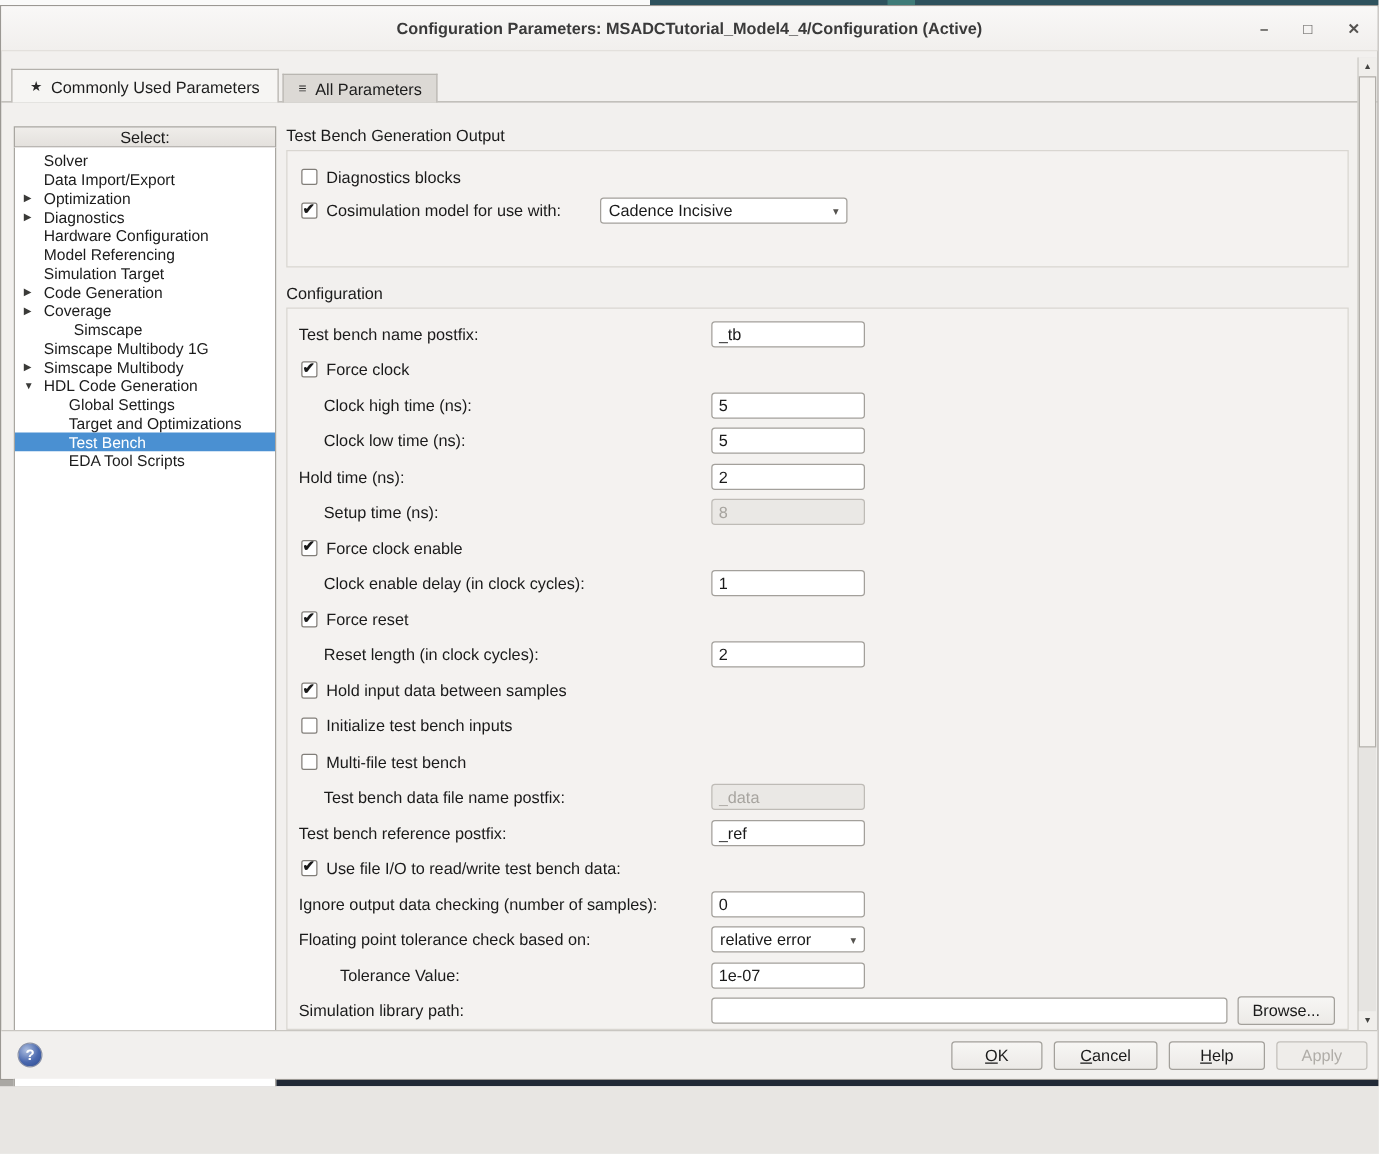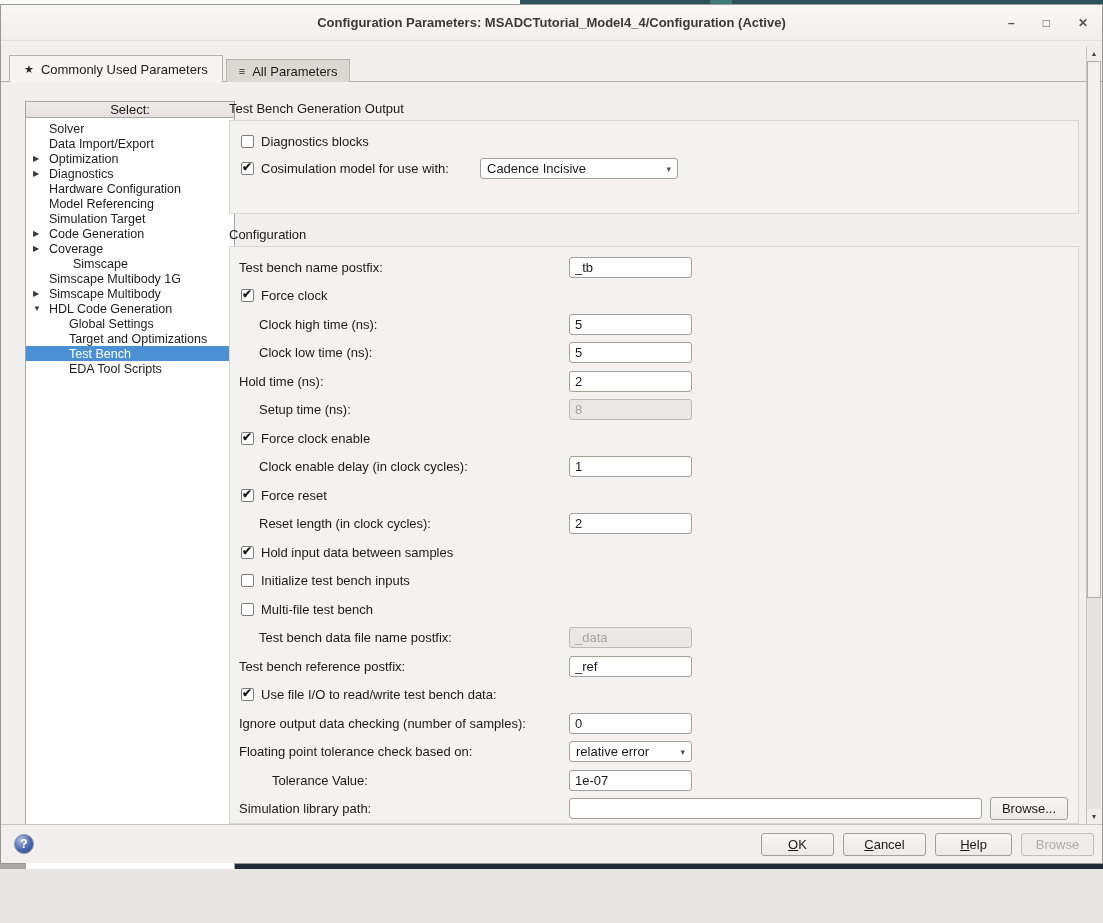--- a/index.html
+++ b/index.html
@@ -27,21 +27,21 @@
   
   .tabbar { position:absolute; top:50px; left:8px; height:27px; display:flex; align-items:flex-end; gap:3px; z-index:3; }
   .tab { display:flex; align-items:center; gap:7px; font-size:13px; color:#1c1c1c; white-space:nowrap; }
   .tab.active { height:27px; background:#f6f5f3; border:1px solid #b3b0ab; border-bottom:none; padding:0 14px; }
   .tab.inactive { height:23px; background:#dcd9d5; border:1px solid #b9b6b1; border-bottom:none; padding:0 12px; }
   .tab .ticon { font-size:11px; color:#2a2a2a; }
 
   .pane-border { position:absolute; top:76px; left:0; right:0; height:1px; background:#b3b0ab; z-index:1; }
 
   
-  .sidebar { position:absolute; left:24px; top:96px; width:210px; height:780px; z-index:2; }
+  .sidebar { position:absolute; left:10px; top:96px; width:210px; height:780px; z-index:2; }
   .select-header { height:17px; background:linear-gradient(#efedea,#e4e1dd); border:1px solid #a9a6a1; font-size:13px; color:#1c1c1c; text-align:center; line-height:15px; }
   .tree { height:763px; background:#ffffff; border:1px solid #a9a6a1; border-top:none; overflow:hidden; padding-top:3px; }
   .tree-item { height:15px; display:flex; align-items:center; font-size:12.5px; color:#1c1c1c; white-space:nowrap; cursor:default; }
   .tree-item .arrow { width:16px; font-size:8px; color:#3a3a38; flex:none; text-align:left; }
   .tree-item.selected { background:#4a90d2; color:#ffffff; }
 
   
   .main { position:absolute; left:228px; top:96px; width:850px; z-index:2; }
   .group-title { font-size:13px; color:#1a1a1a; height:16px; line-height:16px; margin-bottom:3px; }
   .group-box { width:850px; background:#f4f2f0; border:1px solid #d9d6d1; }
@@ -326,18 +326,18 @@
       <div class="vs-thumb"></div>
       <div class="vs-btn vs-down">▼</div>
     </div>
 
     <div class="footer">
       <div class="help-icon">?</div>
       <div class="footer-btns" id="footer-btns">
           <button class="btn"><span class="mn">O</span>K</button>
           <button class="btn w-cancel"><span class="mn">C</span>ancel</button>
           <button class="btn w-help"><span class="mn">H</span>elp</button>
-          <button class="btn" disabled="">Browse</button>
+          <button class="btn" disabled="">Apply</button>
         </div>
     </div>
 
   </div>
 </div>
 
 </body></html>

